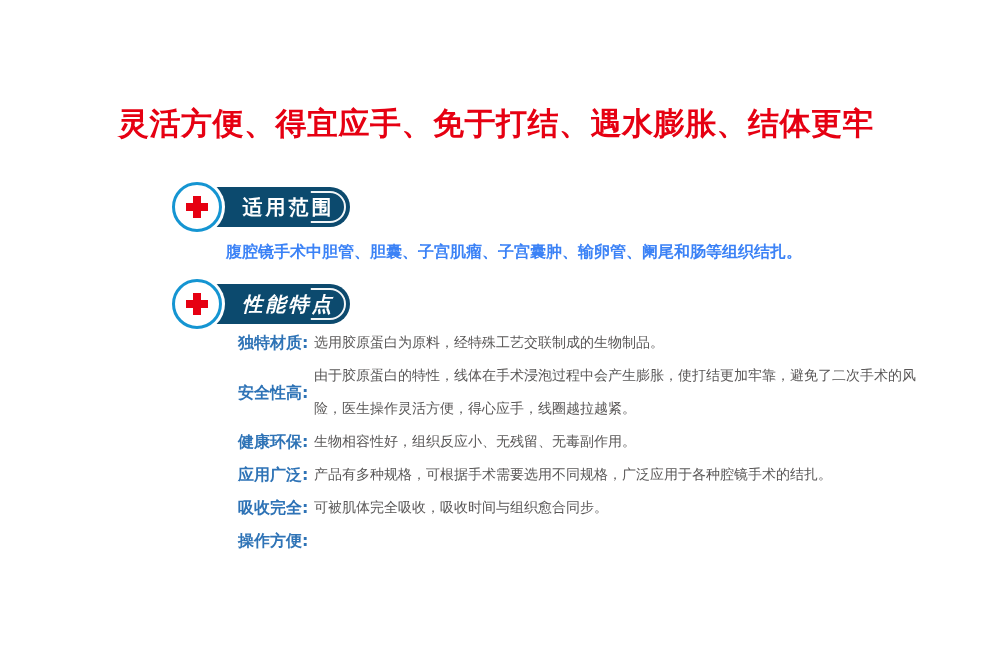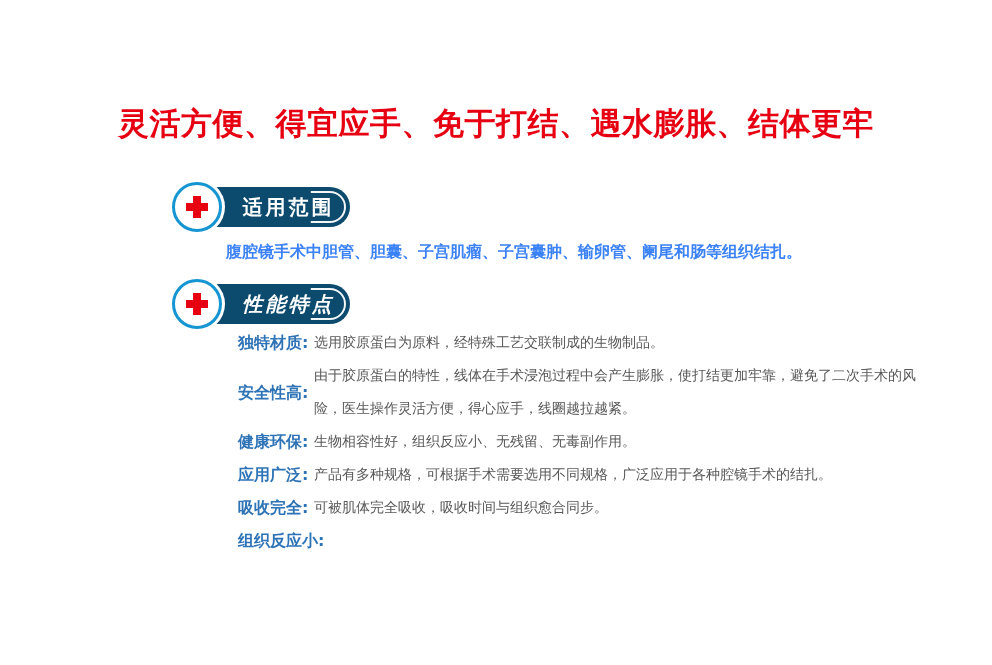--- a/index.html
+++ b/index.html
@@ -176,17 +176,17 @@
     </div>
     <div class="feature-row">
       <span class="feature-label">应用广泛:</span>
       <span class="feature-text">产品有多种规格，可根据手术需要选用不同规格，广泛应用于各种腔镜手术的结扎。</span>
     </div>
     <div class="feature-row">
       <span class="feature-label">吸收完全:</span>
       <span class="feature-text">可被肌体完全吸收，吸收时间与组织愈合同步。</span>
     </div>
     <div class="feature-row">
-      <span class="feature-label">组织反应小:</span>
+      <span class="feature-label">操作方便:</span>
     </div>
   </div>
 
 </div>
 
 </body></html>

